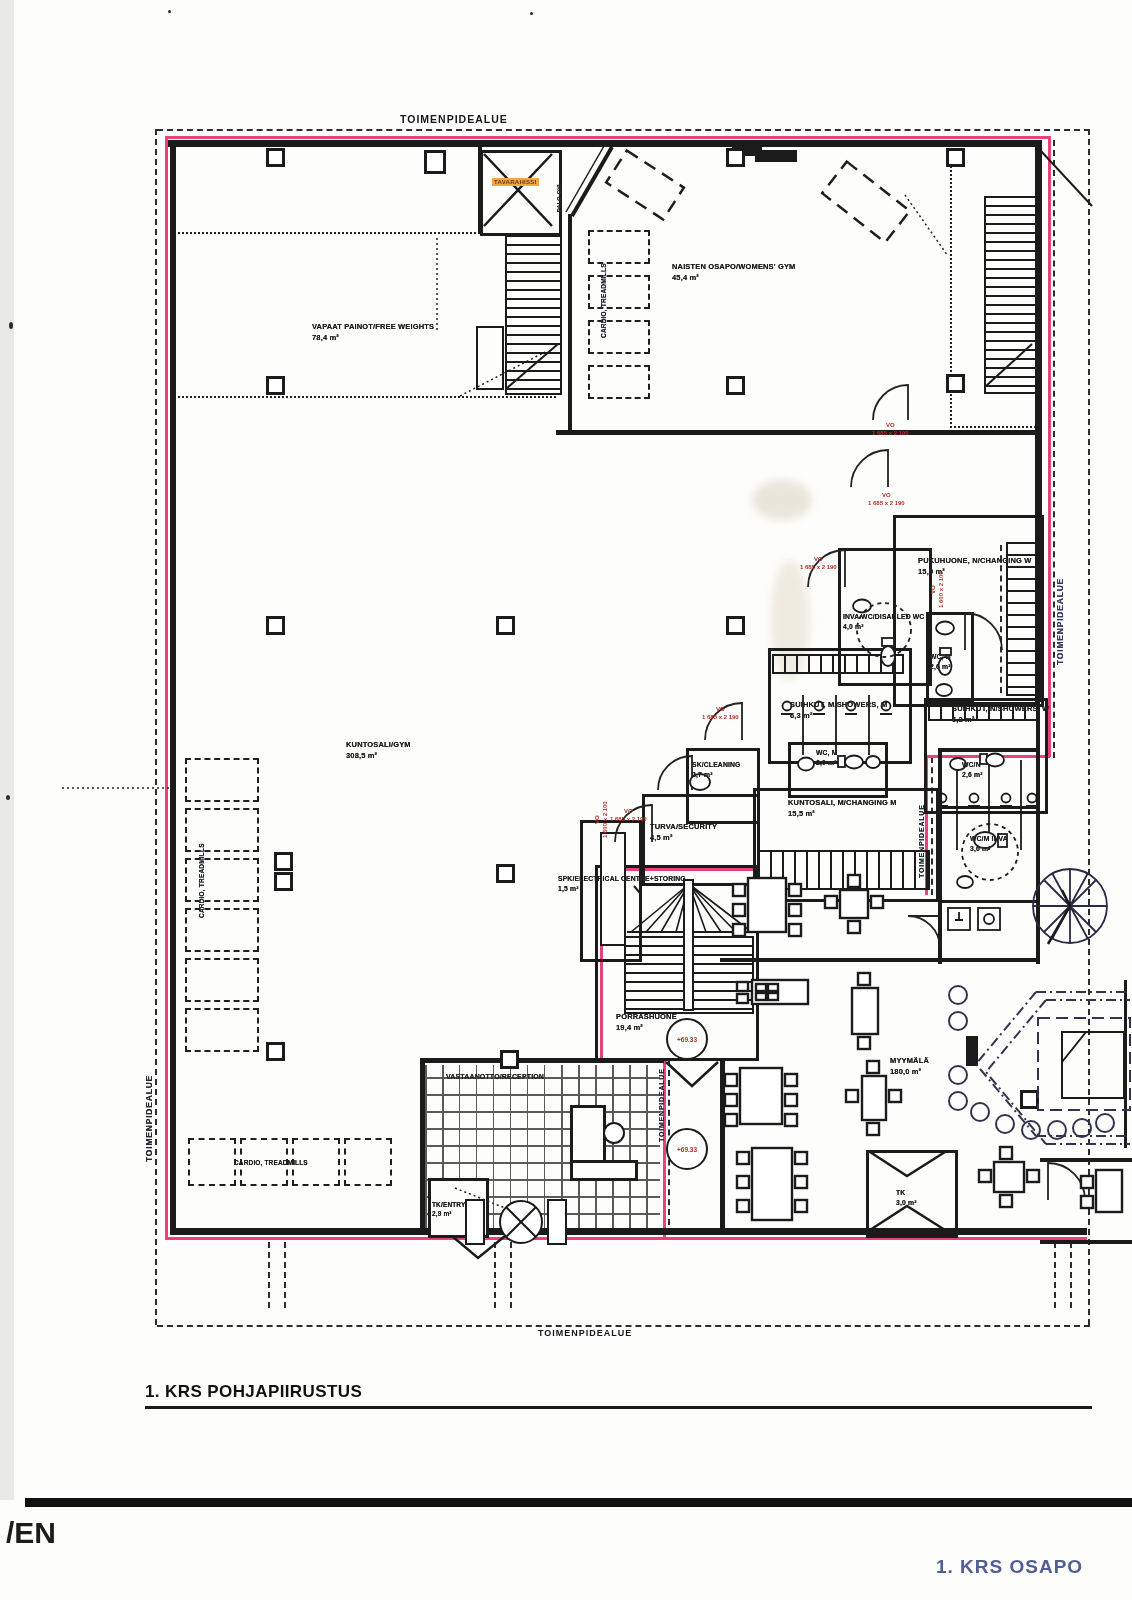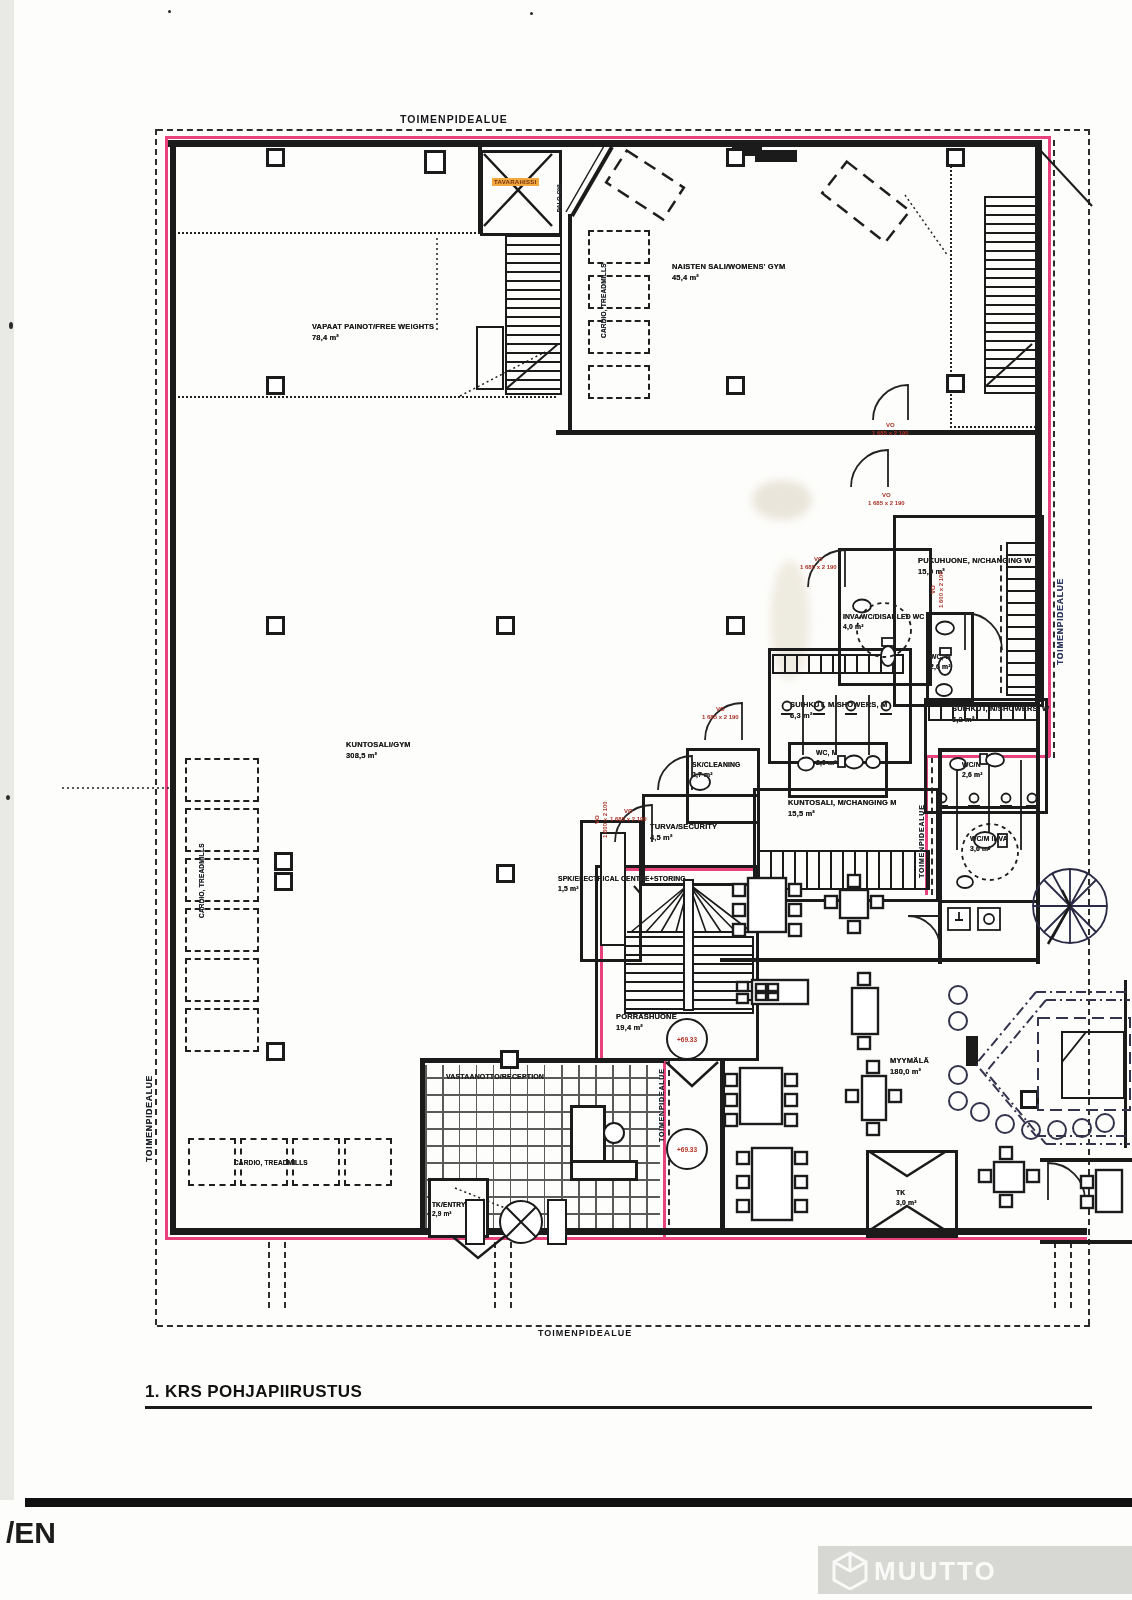--- a/index.html
+++ b/index.html
@@ -373,21 +373,21 @@
   <div class="vlbl" style="left:556px;top:212px;font-size:5.5px;letter-spacing:.2px;">PALO-OVI</div>
   <div class="vlbl" style="left:600px;top:338px;font-size:6.5px;letter-spacing:.2px;">CARDIO, TREADMILLS</div>
   <div class="vlbl" style="left:198px;top:918px;font-size:6.5px;letter-spacing:.2px;">CARDIO, TREADMILLS</div>
   <div class="lbl" style="left:234px;top:1158px;font-size:6.5px;">CARDIO, TREADMILLS</div>
 
   <div class="lbl" style="left:312px;top:322px;">
     <span>VAPAAT PAINOT/FREE WEIGHTS</span>
       <span>78,4 m²</span>
     </div>
   <div class="lbl" style="left:672px;top:262px;">
-    <span>NAISTEN SALI/WOMENS' GYM</span>
+    <span>NAISTEN OSAPO/WOMENS' GYM</span>
       <span>45,4 m²</span>
     </div>
   <div class="lbl" style="left:346px;top:740px;">
     <span>KUNTOSALI/GYM</span>
       <span>308,5 m²</span>
     </div>
   <div class="lbl" style="left:918px;top:556px;">
     <span>PUKUHUONE, N/CHANGING W</span>
       <span>15,9 m²</span>
     </div>
@@ -477,21 +477,15 @@
     <span>+69.33</span>
     </div>
 
 
   <div class="title" style="left:145px;top:1382px;">1. KRS POHJAPIIRUSTUS</div>
   <div class="w" style="left:145px;top:1406px;width:947px;height:2.5px;"></div>
 
   <div class="w" style="left:25px;top:1498px;width:1107px;height:9px;background:#111;"></div>
   <div class="bigtxt" style="left:6px;top:1516px;font-size:30px;">/EN</div>
 
-  <div class="wm" style="left:818px;top:1546px;width:314px;height:48px;">
-    <svg width="40" height="40" viewBox="0 0 40 40" style="position:absolute;left:12px;top:4px;opacity:.85;">
-      <path d="M20,3 L36,12 L36,30 L20,39 L4,30 L4,12 Z M20,3 L20,21 M4,12 L20,21 L36,12" fill="none" stroke="#fff" stroke-width="3"></path>
-    </svg>
-    <span class="wmtxt" style="left:56px;top:10px;">MUUTTO</span>
-  </div>
   <div class="wmblue" style="left:936px;top:1556px;">1. KRS OSAPO</div>
 
 </div>
 
 </body></html>

